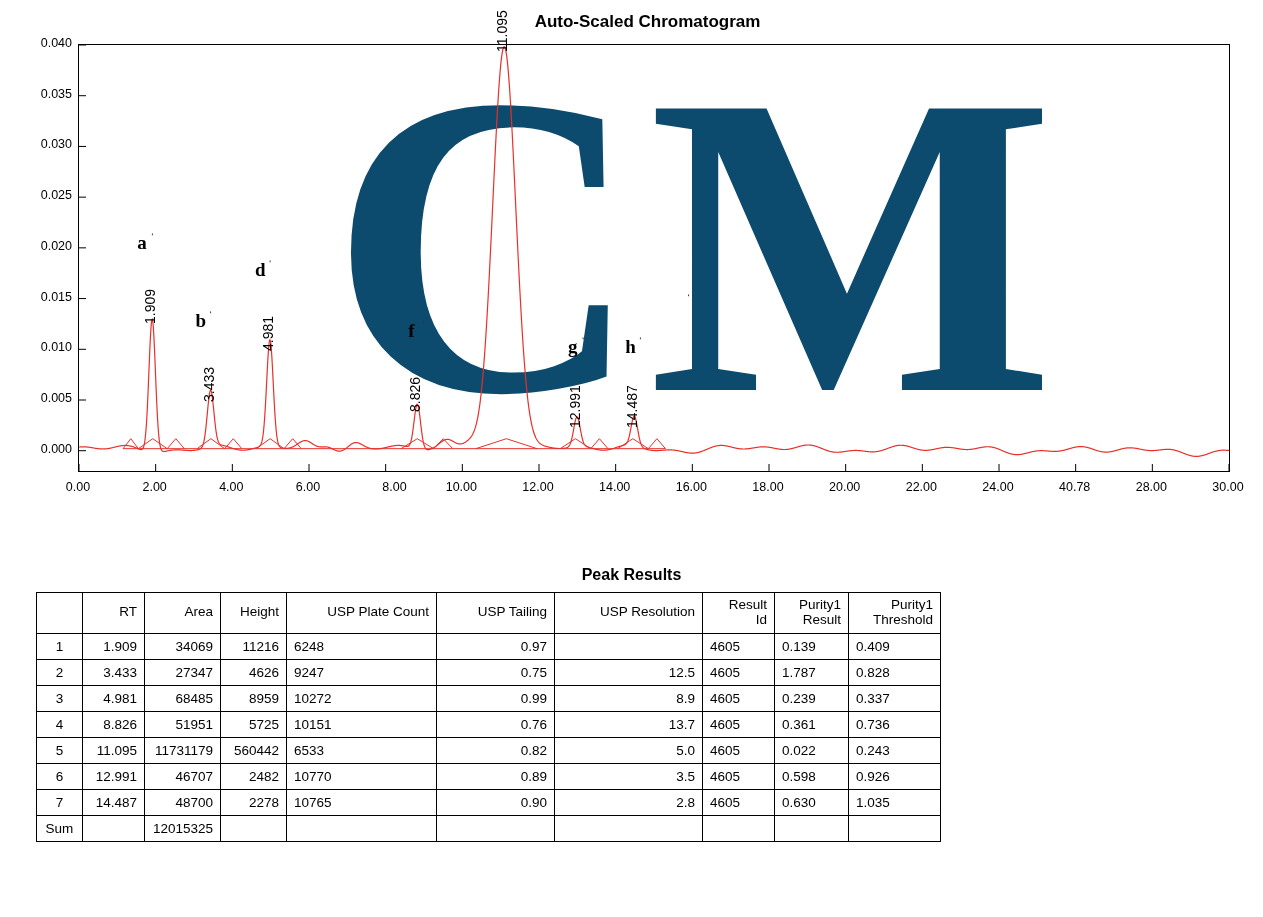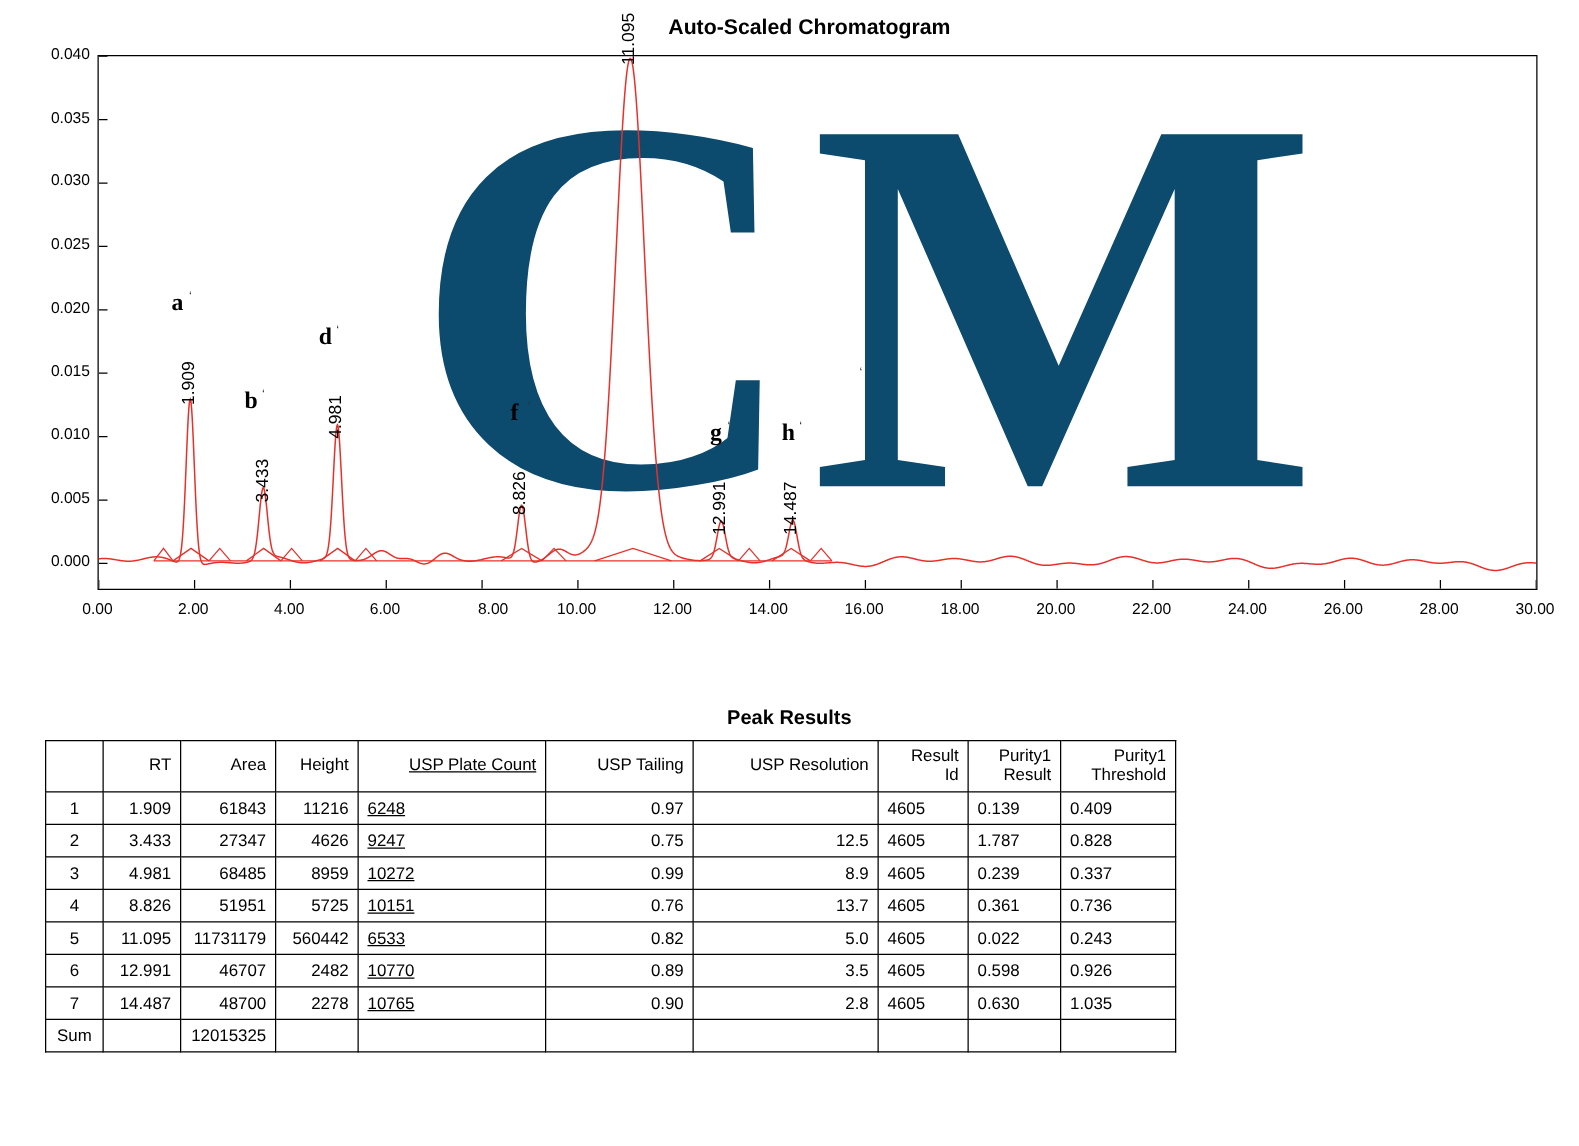--- a/index.html
+++ b/index.html
@@ -28,21 +28,21 @@
   #table-title{position:absolute;left:0;top:566px;width:1263px;text-align:center;
     font-size:16px;font-weight:bold;z-index:2;}
   #peak-table{position:absolute;left:36px;top:592px;border-collapse:collapse;z-index:2;
     font-size:13.5px;background:transparent;}
   #peak-table th,#peak-table td{border:1px solid #000;padding:5px 7px;font-weight:normal;
     height:22px;box-sizing:border-box;background:transparent;}
   #peak-table thead th{text-align:right;vertical-align:middle;line-height:1.1;}
   #peak-table td.idx{text-align:center;width:46px;}
   #peak-table td.num{text-align:right;}
   #peak-table td.ctr{text-align:left;}
-  .c-rt{width:62px;}.c-area{width:76px;}.c-height{width:66px;}.c-plate{width:150px;text-decoration:underline;}
+  .c-rt{width:62px;}.c-area{width:76px;}.c-height{width:66px;}.c-plate{width:150px;}
   .c-tail{width:118px;}.c-res{width:148px;}.c-rid{width:72px;}.c-ang{width:74px;}.c-thr{width:92px;}
 </style>
 </head>
 <body>
 
 <div id="watermark">CM</div>
 
 <div id="chart-area">
   <div id="chart-title">Auto-Scaled Chromatogram</div>
 
@@ -109,21 +109,21 @@
       <div class="xlab" style="left: 270px; top: 480px;">6.00</div>
       <div class="xlab" style="left: 346.667px; top: 480px; text-align: right;">8.00</div>
       <div class="xlab" style="left: 423.333px; top: 480px;">10.00</div>
       <div class="xlab" style="left: 500px; top: 480px;">12.00</div>
       <div class="xlab" style="left: 576.667px; top: 480px;">14.00</div>
       <div class="xlab" style="left: 653.333px; top: 480px;">16.00</div>
       <div class="xlab" style="left: 730px; top: 480px;">18.00</div>
       <div class="xlab" style="left: 806.667px; top: 480px;">20.00</div>
       <div class="xlab" style="left: 883.333px; top: 480px;">22.00</div>
       <div class="xlab" style="left: 960px; top: 480px;">24.00</div>
-      <div class="xlab" style="left: 1036.67px; top: 480px;">26.00</div>
+      <div class="xlab" style="left: 1036.67px; top: 480px;">40.78</div>
       <div class="xlab" style="left: 1113.33px; top: 480px;">28.00</div>
       <div class="xlab" style="left: 1190px; top: 480px;">30.00</div>
     </div>
   <div id="peak-annotations">
       <div class="pk-rt" style="left: 142.178px; top: 307.829px;">1.909</div>
       <div class="pk-letter" style="left: 121.178px; top: 231.829px;">a</div>
       <div class="pk-tick" style="left: 135.178px; top: 231.829px;">‘</div>
       <div class="pk-rt" style="left: 200.598px; top: 385.929px;">3.433</div>
       <div class="pk-letter" style="left: 179.598px; top: 309.929px;">b</div>
       <div class="pk-tick" style="left: 193.598px; top: 309.929px;">‘</div>
@@ -167,21 +167,21 @@
       <th class="c-thr">
         <span>Purity1</span><br>
         <span>Threshold</span>
       </th>
     </tr>
   </thead>
   <tbody id="peak-table-body">
       <tr>
         <td class="idx">1</td>
         <td class="num c-rt">1.909</td>
-        <td class="num c-area">61843</td>
+        <td class="num c-area">34069</td>
         <td class="num c-height">11216</td>
         <td class="ctr c-plate">6248</td>
         <td class="num c-tail">0.97</td>
         <td class="num c-res"></td>
         <td class="ctr c-rid">4605</td>
         <td class="ctr c-ang">0.139</td>
         <td class="ctr c-thr">0.409</td>
       </tr>
       <tr>
         <td class="idx">2</td>

